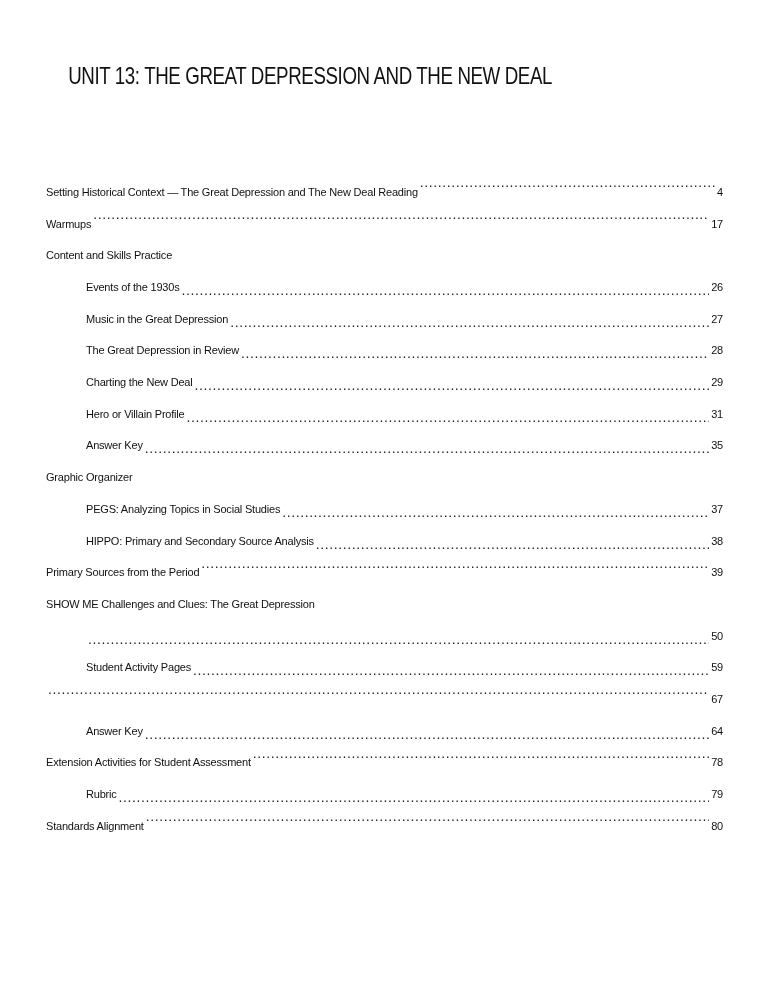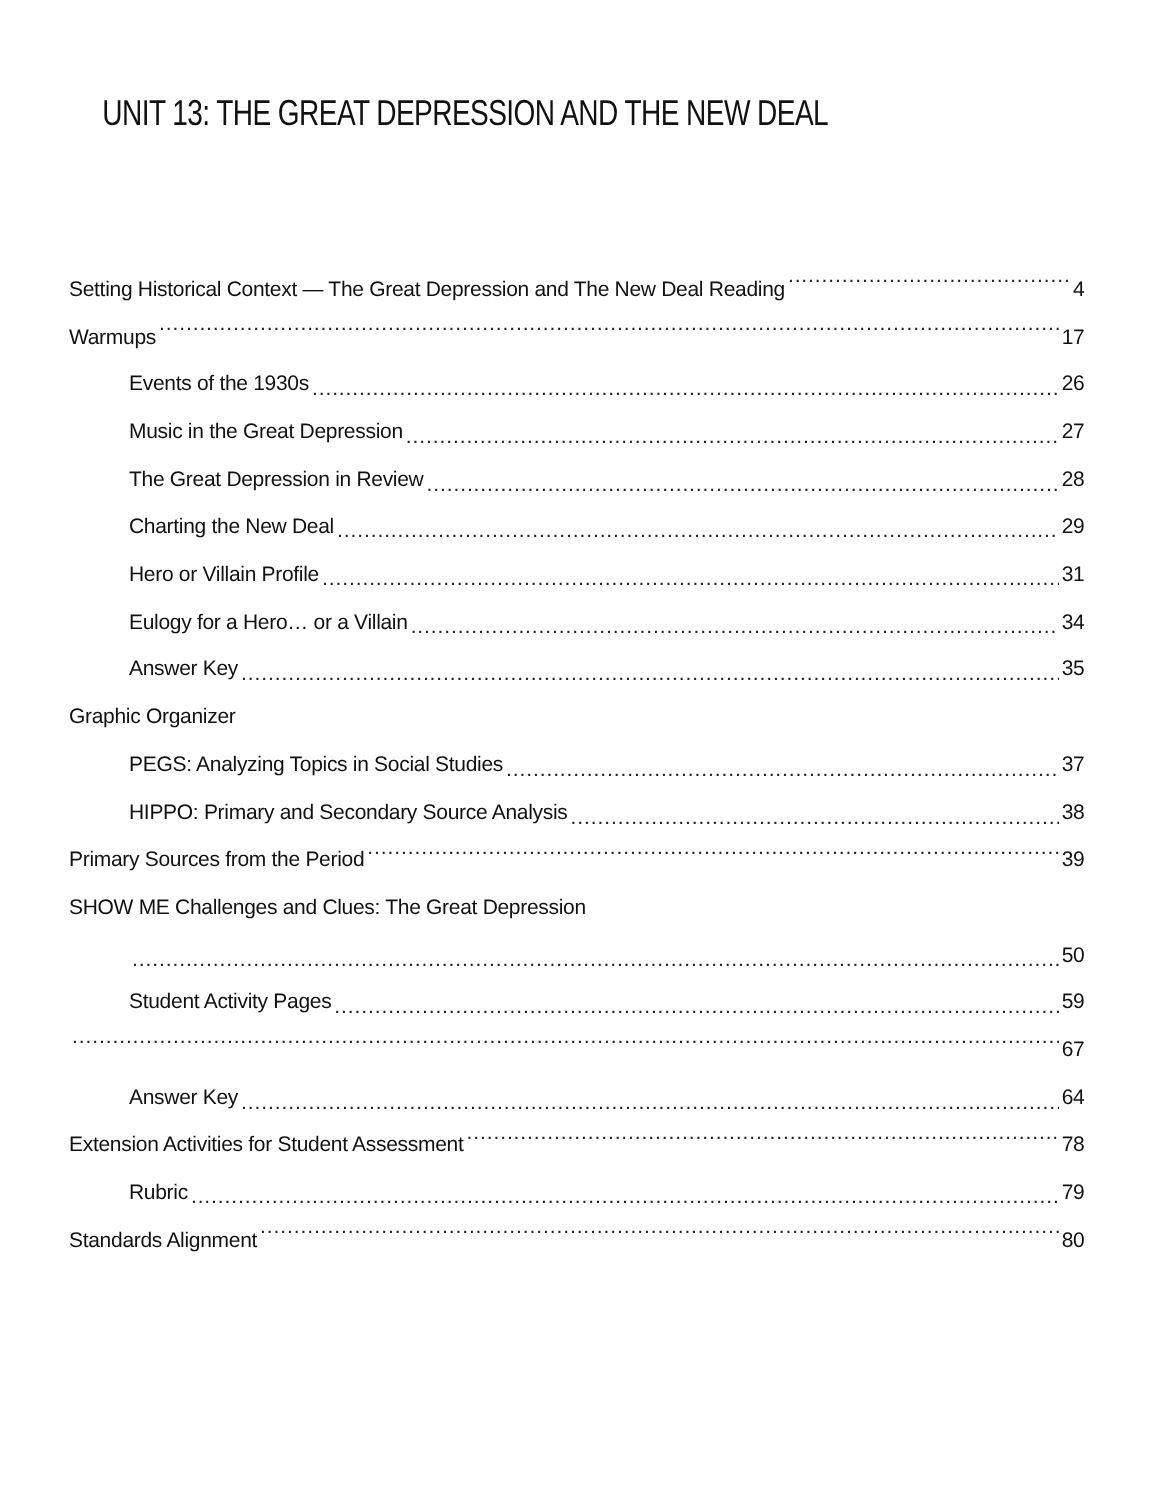--- a/index.html
+++ b/index.html
@@ -47,21 +47,21 @@
       position: absolute;
       left: 46px;
       top: 177px;
       width: 677px;
     }
     .toc-row {
       display: flex;
       align-items: baseline;
       height: 31.7px;
       font-family: "Liberation Sans", sans-serif;
-      font-size: 14px;
+      font-size: 11px;
       line-height: 31.7px;
       color: #111;
       white-space: nowrap;
     }
     .toc-row.level-1 {
       padding-left: 40px;
       align-items: flex-end;
     }
     .toc-label {
       flex: 0 0 auto;
@@ -101,20 +101,23 @@
 <div class="toc-row level-0">
       <span class="toc-label">Setting Historical Context — The Great Depression and The New Deal Reading</span>
       <span class="toc-leader"></span>
       <span class="toc-page">4</span>
     </div>
     <div class="toc-row level-0">
       <span class="toc-label">Warmups</span>
       <span class="toc-leader"></span>
       <span class="toc-page">17</span>
     </div>
+    <div class="toc-row level-0">
+      <span class="toc-label">Content and Skills Practice</span>
+    </div>
     <div class="toc-row level-1">
       <span class="toc-label">Events of the 1930s</span>
       <span class="toc-leader"></span>
       <span class="toc-page">26</span>
     </div>
     <div class="toc-row level-1">
       <span class="toc-label">Music in the Great Depression</span>
       <span class="toc-leader"></span>
       <span class="toc-page">27</span>
     </div>
@@ -127,25 +130,20 @@
       <span class="toc-label">Charting the New Deal</span>
       <span class="toc-leader"></span>
       <span class="toc-page">29</span>
     </div>
     <div class="toc-row level-1">
       <span class="toc-label">Hero or Villain Profile</span>
       <span class="toc-leader"></span>
       <span class="toc-page">31</span>
     </div>
     <div class="toc-row level-1">
-      <span class="toc-label">Eulogy for a Hero… or a Villain</span>
-      <span class="toc-leader"></span>
-      <span class="toc-page">34</span>
-    </div>
-    <div class="toc-row level-1">
       <span class="toc-label">Answer Key</span>
       <span class="toc-leader"></span>
       <span class="toc-page">35</span>
     </div>
     <div class="toc-row level-0">
       <span class="toc-label">Graphic Organizer</span>
     </div>
     <div class="toc-row level-1">
       <span class="toc-label">PEGS: Analyzing Topics in Social Studies</span>
       <span class="toc-leader"></span>

